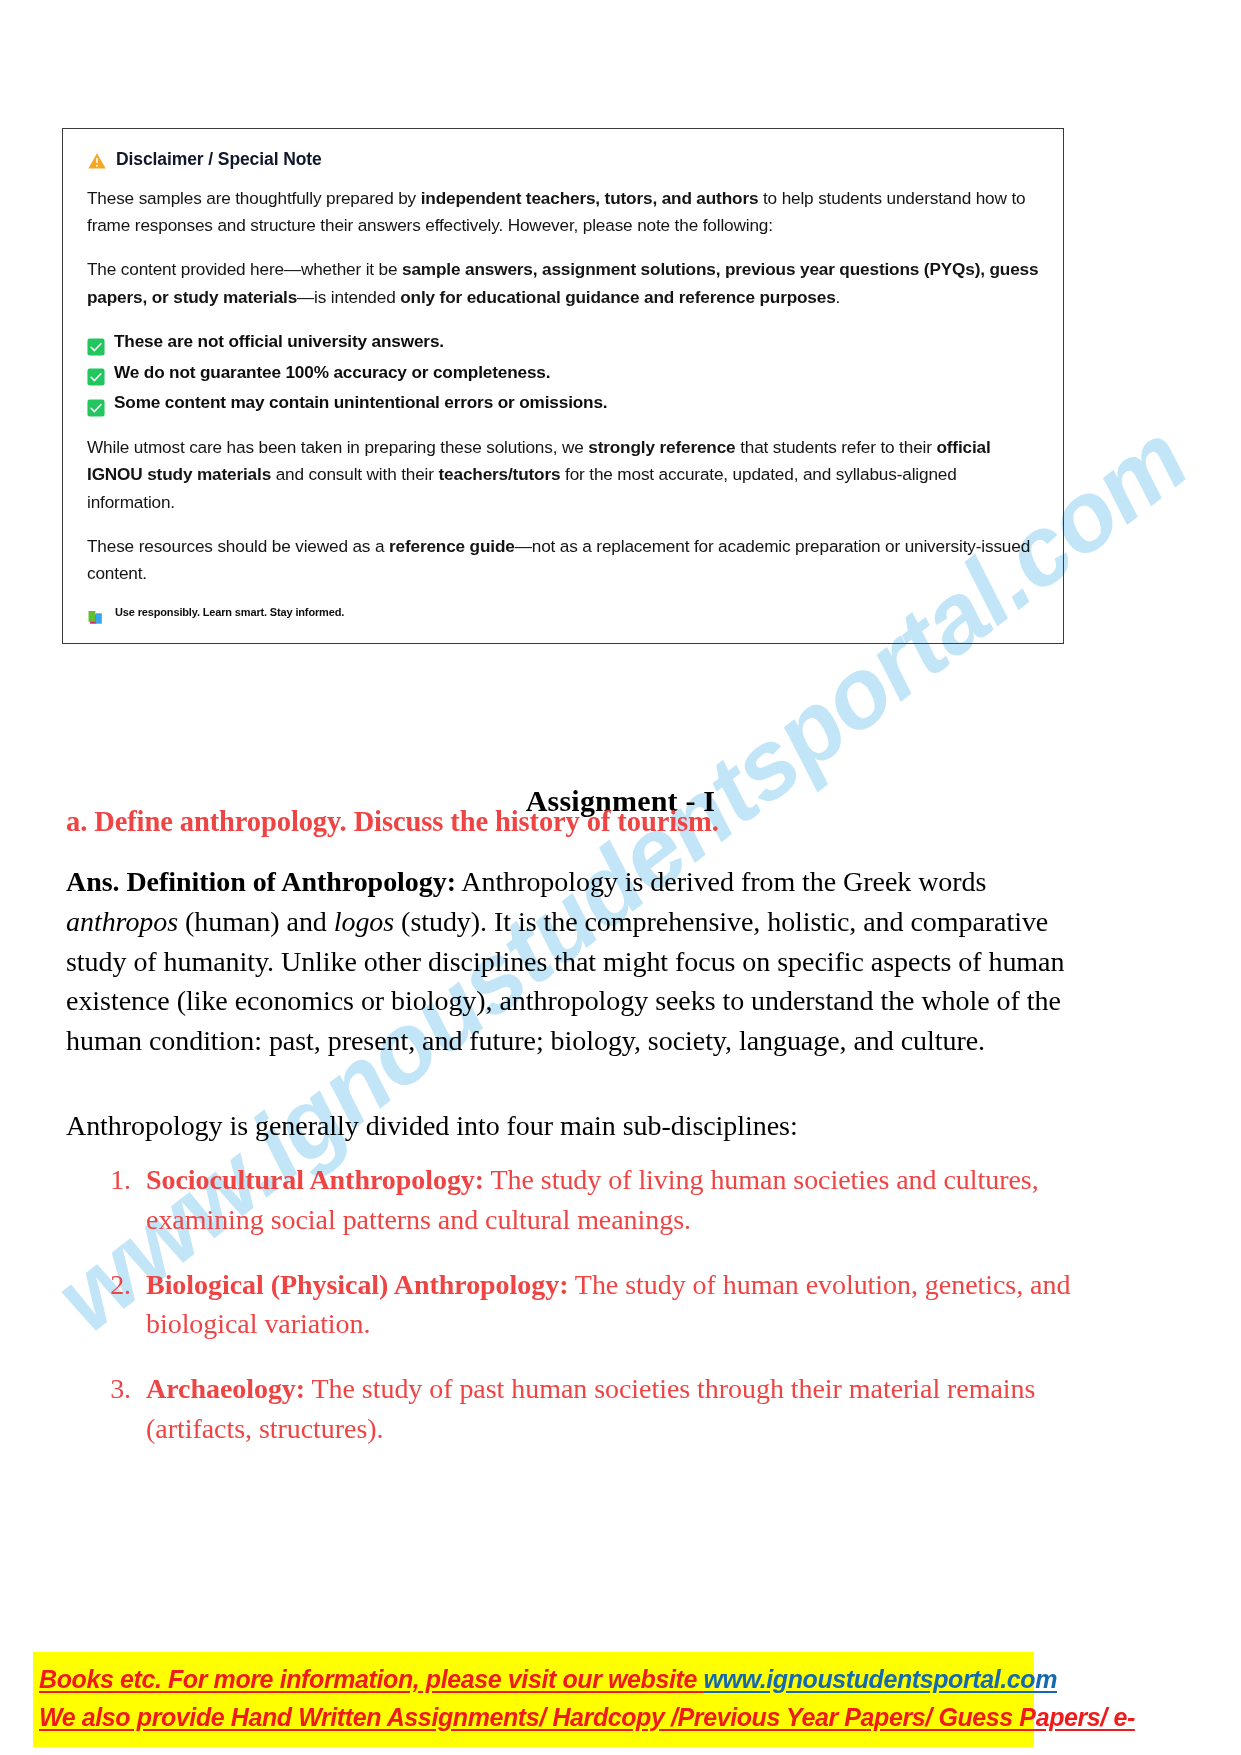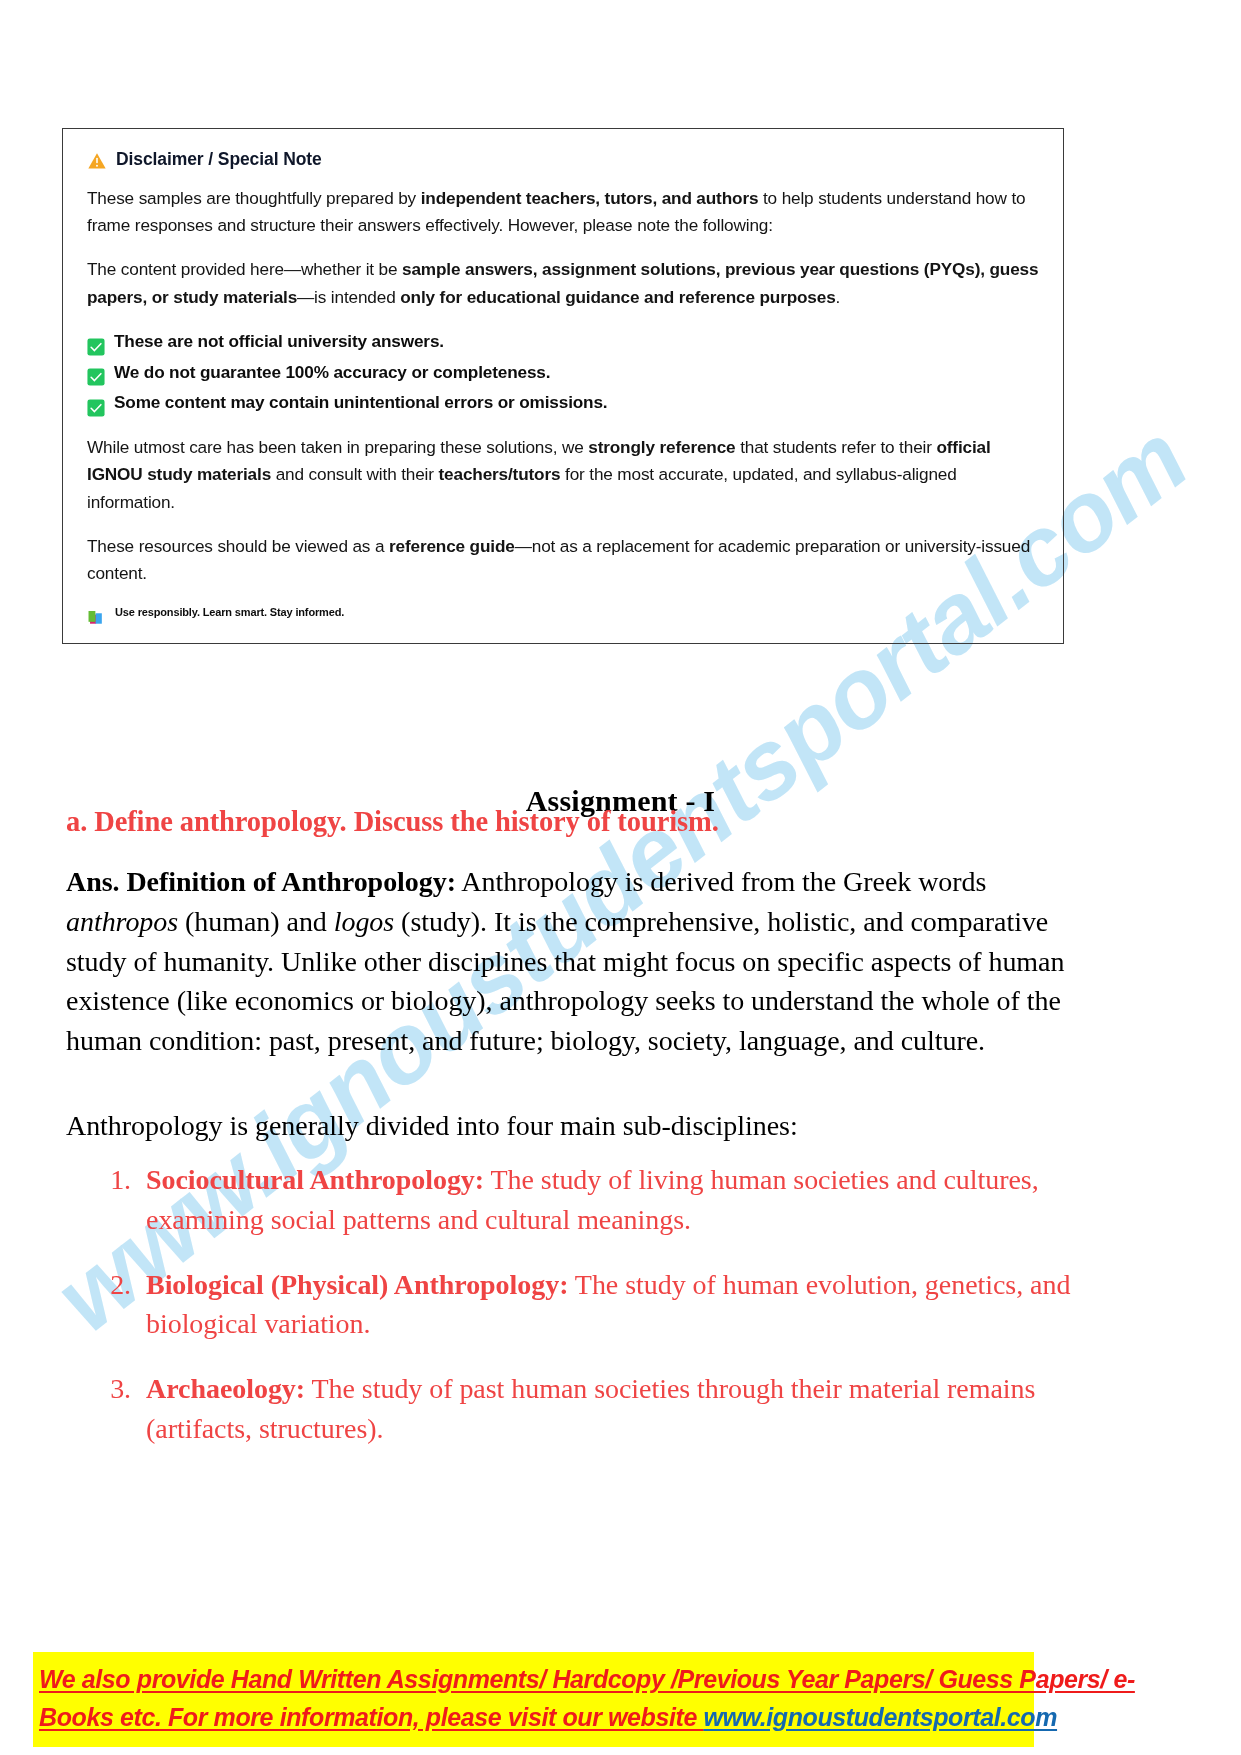--- a/index.html
+++ b/index.html
@@ -298,15 +298,15 @@
 
   <ol class="sublist">
     <li><b>Sociocultural Anthropology:</b><span> The study of living human societies and cultures, examining social patterns and cultural meanings.</span></li>
     <li><b>Biological (Physical) Anthropology:</b><span> The study of human evolution, genetics, and biological variation.</span></li>
     <li><b>Archaeology:</b><span> The study of past human societies through their material remains (artifacts, structures).</span></li>
   </ol>
 
 </div>
 
 <div class="bottom-banner">
+  <span class="bl"><span>Books etc. For more information, please visit our website </span><span class="site">www.ignoustudentsportal.com</span></span>
   <span class="bl">We also provide Hand Written Assignments/ Hardcopy /Previous Year Papers/ Guess Papers/ e-</span>
-  <span class="bl"><span>Books etc. For more information, please visit our website </span><span class="site">www.ignoustudentsportal.com</span></span>
 </div>
 
 </body></html>

